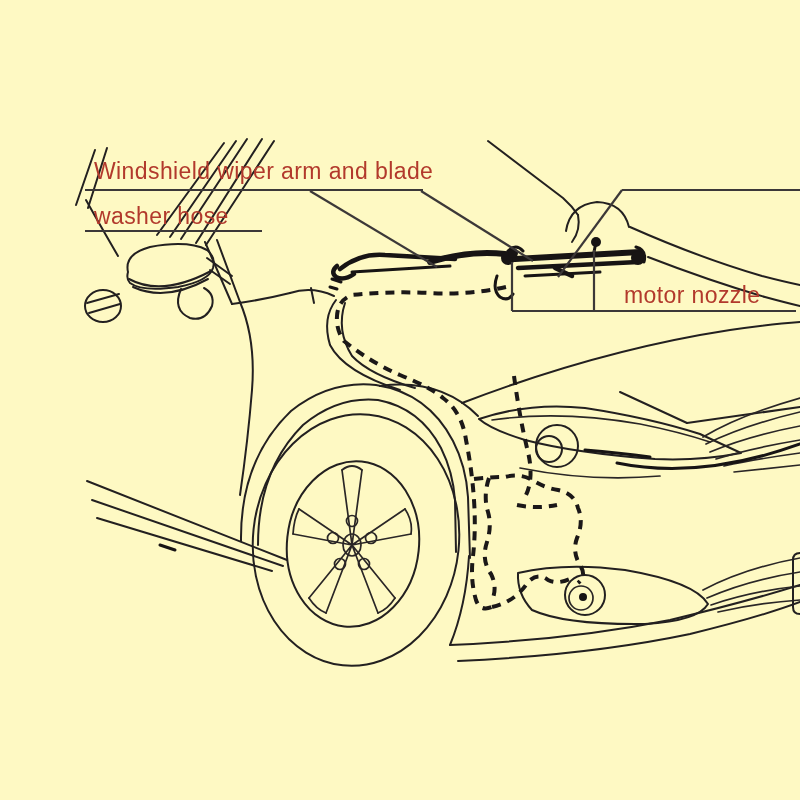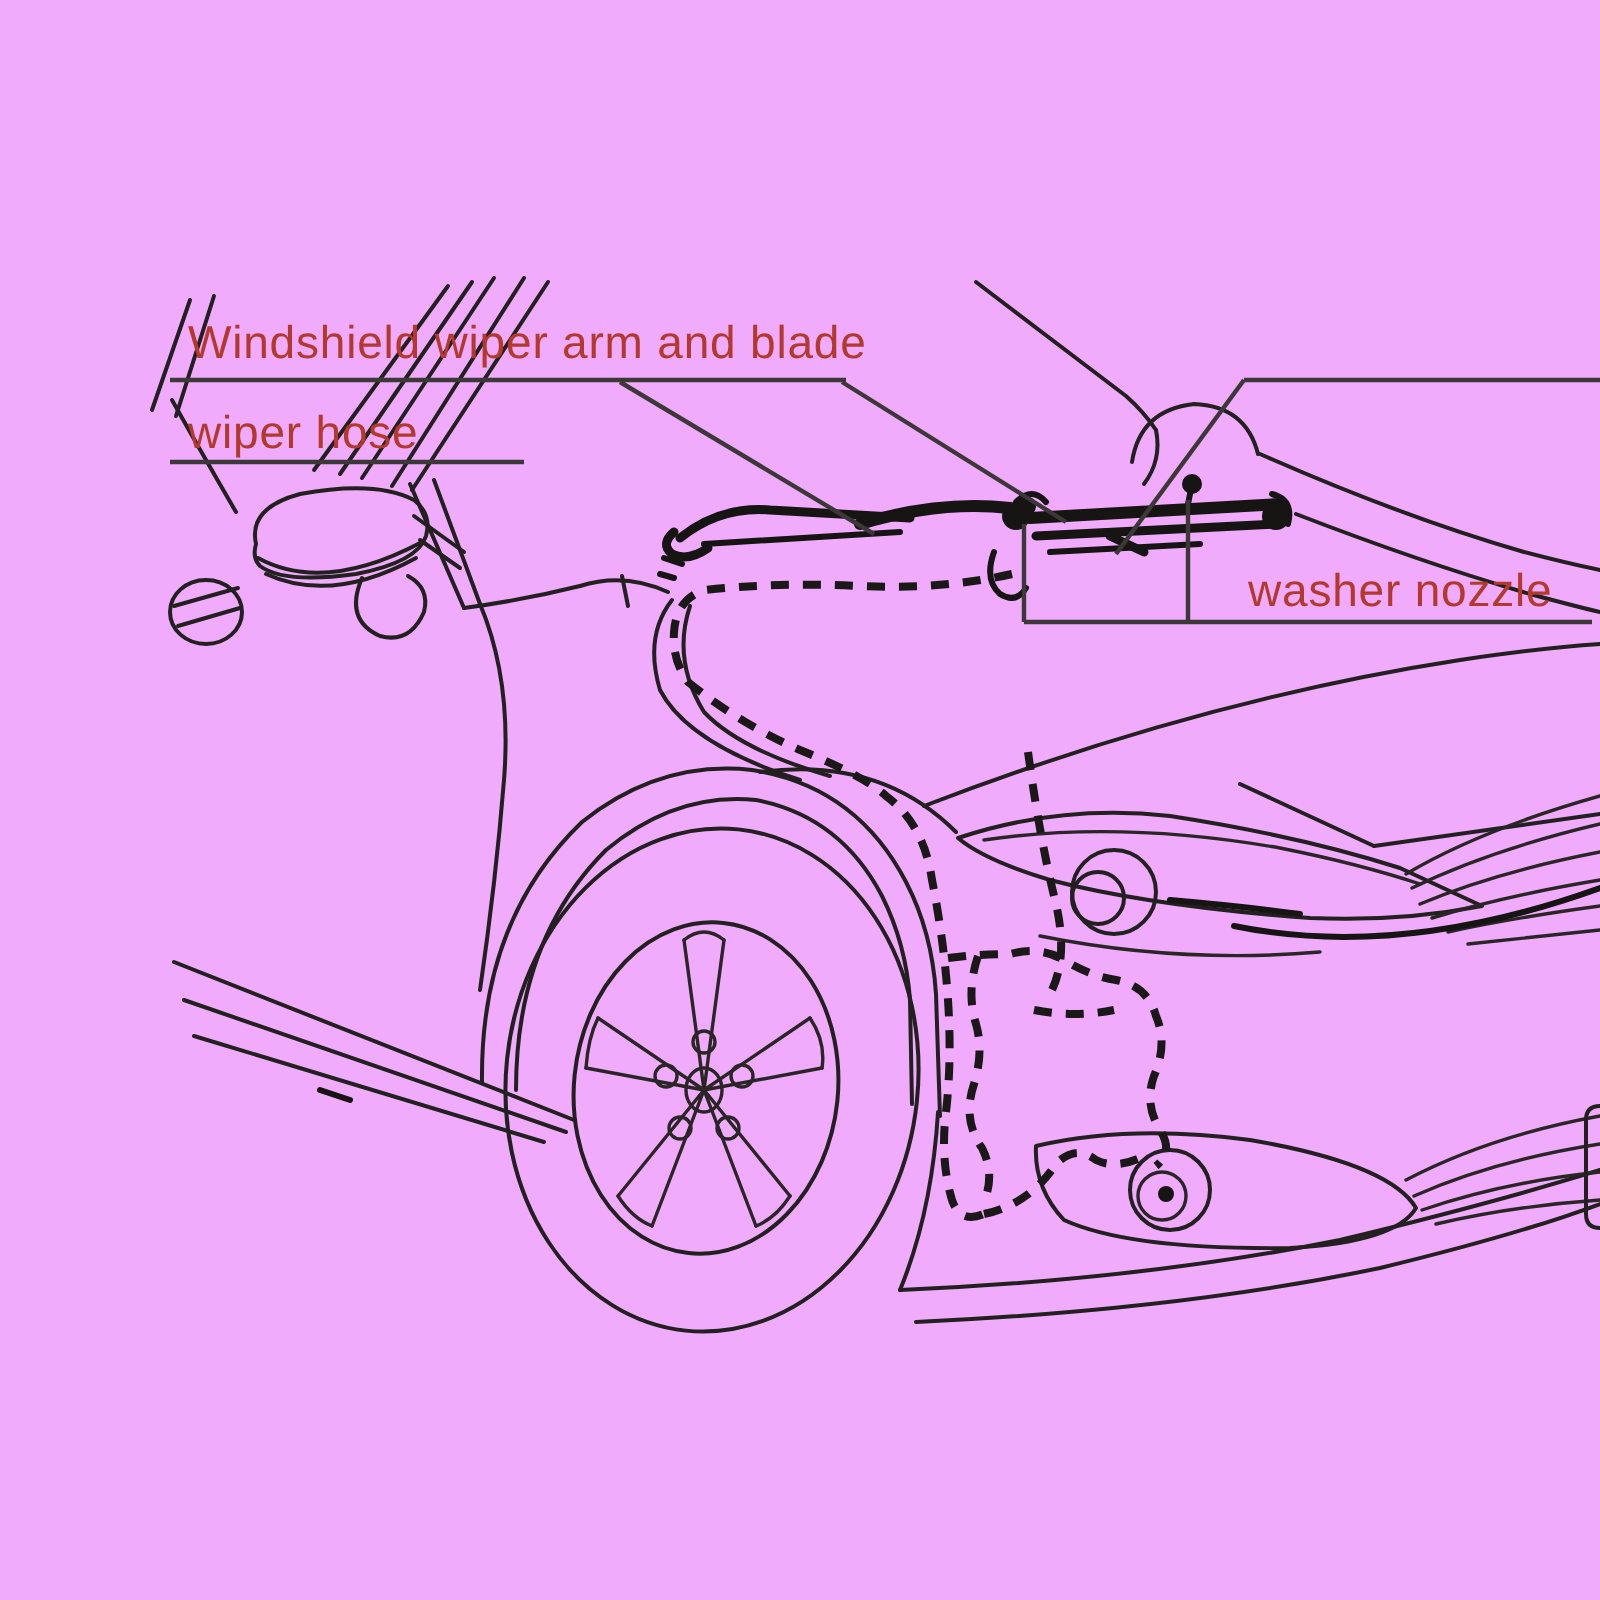--- a/index.html
+++ b/index.html
@@ -1,18 +1,18 @@
 <!DOCTYPE html>
 <html><head>
 <meta charset="utf-8">
 <style>
   html,body{margin:0;padding:0;}
   #stage{
     position:relative;width:800px;height:800px;
-    background:#f0abfc;overflow:hidden;
+    background:#fef9c3;overflow:hidden;
     font-family:"Liberation Sans","DejaVu Sans",sans-serif;
   }
   #diagram-svg{position:absolute;left:0;top:0;}
   .lbl{
     position:absolute;color:#b2392c;font-size:23px;letter-spacing:.4px;
     white-space:nowrap;line-height:1.1;
   }
   path,line,ellipse,circle{vector-effect:non-scaling-stroke;}
   .ln{fill:none;stroke:#232020;stroke-width:2;stroke-linecap:round;stroke-linejoin:round;}
   .ln-thin{fill:none;stroke:#2a2626;stroke-width:1.7;stroke-linecap:round;}
@@ -188,17 +188,17 @@
       <path class="lead" d="M421,191 L533,261"></path>
       <path class="lead" d="M85,231 L262,231"></path>
       <path class="lead" d="M622,190 L800,190"></path>
       <path class="lead" d="M622,190 L558,277"></path>
       <path class="lead" d="M512,262 L512,311 M594,250 L594,311 M512,311 L796,311"></path>
     </g>
   </svg>
 
   <div class="lbl" style="left:94px;top:159px;">Windshield wiper arm and blade</div>
 
-  <div class="lbl" style="left:94px;top:204px;">wiper hose</div>
-
-
-  <div class="lbl" style="left:624px;top:283px;">washer nozzle</div>
+  <div class="lbl" style="left:94px;top:204px;">washer hose</div>
+
+
+  <div class="lbl" style="left:624px;top:283px;">motor nozzle</div>
 </div>
 
 </body></html>

